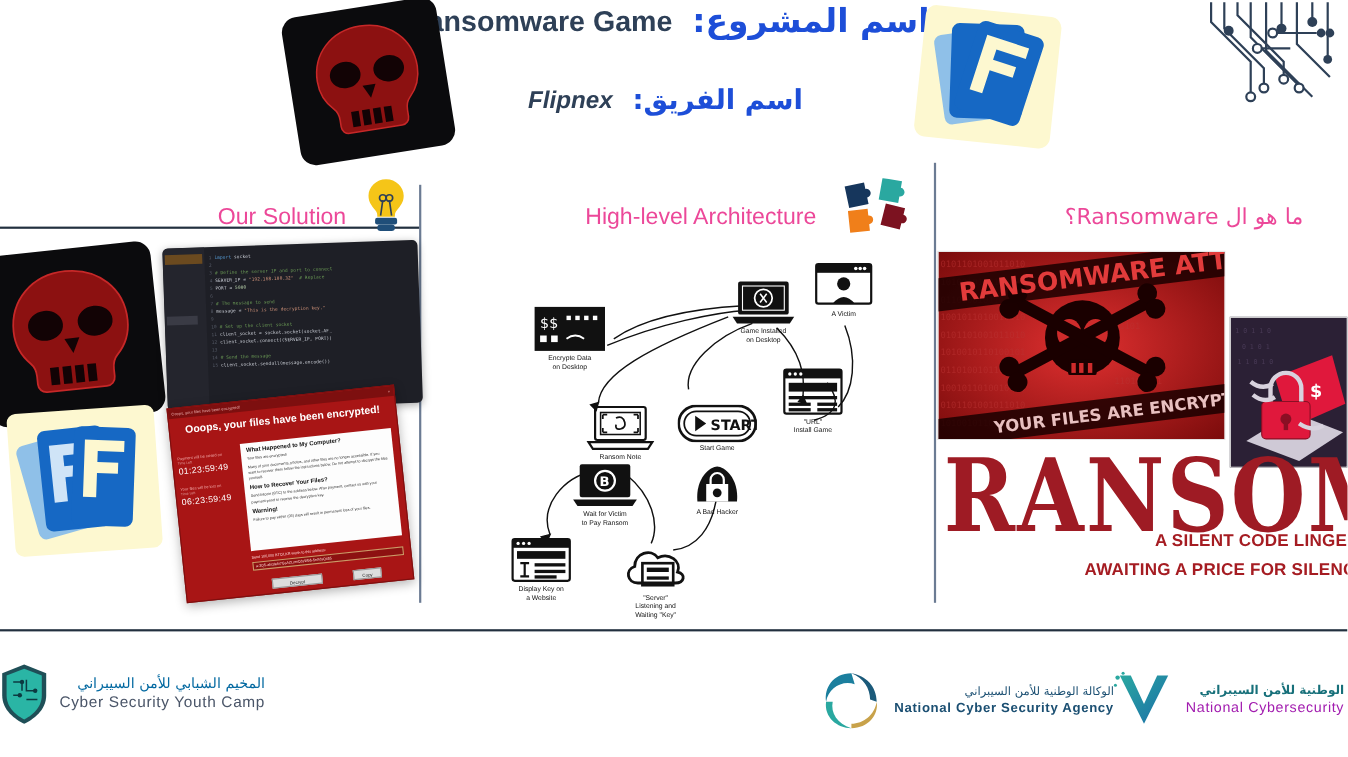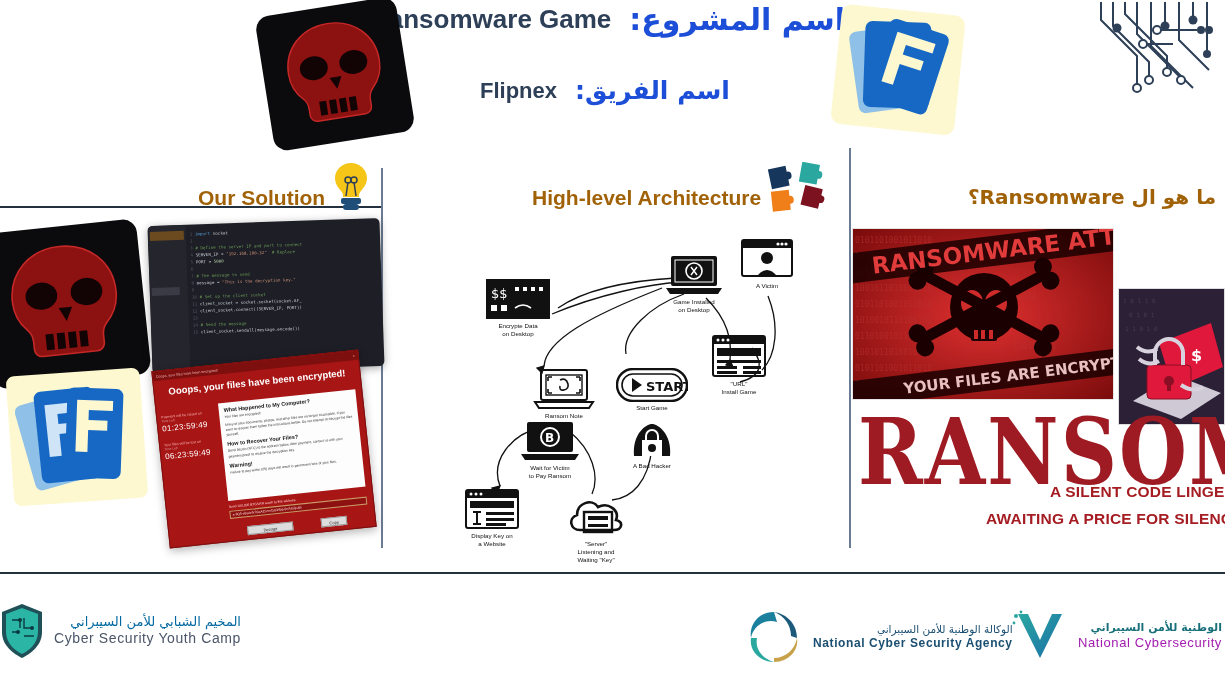--- a/index.html
+++ b/index.html
@@ -18,21 +18,21 @@
     font-family: "DejaVu Sans", sans-serif;
   }
   .hdr-value { color: #2e4057; font-weight: bold; }
 
   #project-row { left: 370px; top: 2px; gap: 18px; }
   #project-row .hdr-label { font-size: 30px; }
   #project-row .hdr-value { font-size: 26px; }
 
   #team-row { left: 480px; top: 76px; gap: 18px; }
   #team-row .hdr-label { font-size: 25px; }
-  #team-row .hdr-value { font-size: 22px; }
+  #team-row .hdr-value { font-size: 22px; font-style: italic; }
 
   
   .skull-tile {
     position: absolute; background: #0b0b0d; border-radius: 14px;
     display: flex; align-items: center; justify-content: center;
     overflow: hidden;
   }
   #skull-top { left: 264px; top: 6px; width: 142px; height: 136px; transform: rotate(-9deg); }
   #skull-left { left: -14px; top: 226px; width: 158px; height: 156px; transform: rotate(-6deg); }
 
@@ -46,21 +46,21 @@
 
   
   .vdiv { position: absolute; width: 2px; background: #6b7b93; }
   #vdiv-1 { left: 381px; top: 168px; height: 380px; }
   #vdiv-2 { left: 849px; top: 148px; height: 400px; }
   #hdiv-left { position: absolute; left: 0; top: 206px; width: 381px; height: 2px; background: #22303f; }
   #hdiv-bottom { position: absolute; left: 0; top: 572px; width: 1225px; height: 2px; background: #22303f; }
 
   
   .sec-title {
-    position: absolute; color: #a16207; font-weight: bold; font-size: 21px;
+    position: absolute; color: #ec4899; font-weight: normal; font-size: 21px;
     white-space: nowrap;
   }
   #title-solution { left: 198px; top: 186px; }
   #title-arch { left: 532px; top: 186px; }
   #title-what {
     left: 968px; top: 185px; direction: rtl;
     font-family: "DejaVu Sans", sans-serif; font-size: 20px;
   }
 
   .title-icon { position: absolute; }

